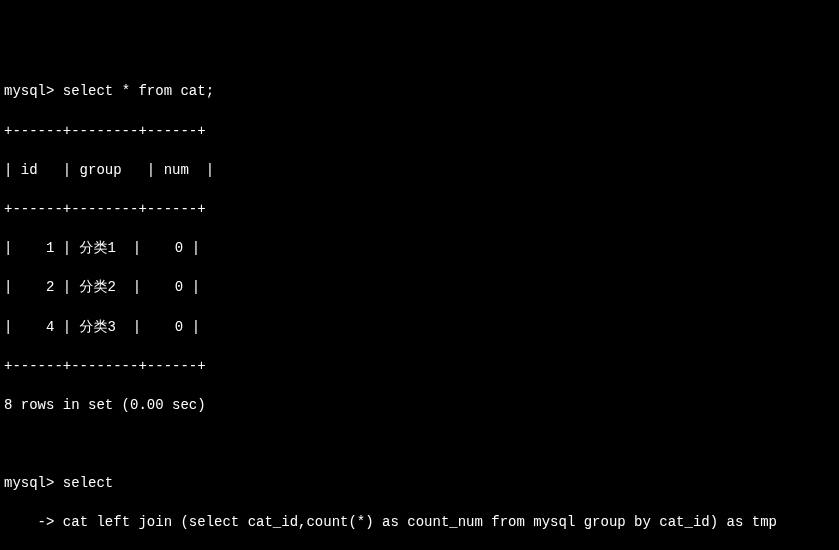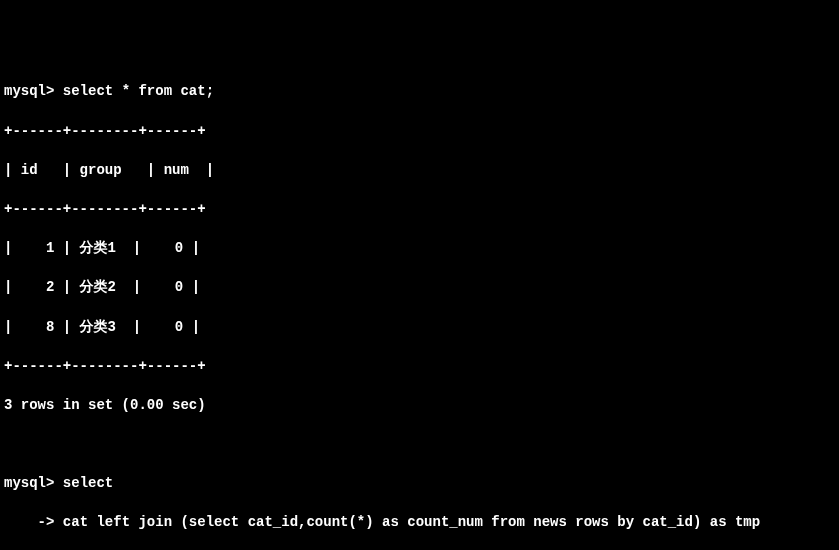--- a/index.html
+++ b/index.html
@@ -14,40 +14,39 @@
       font-size: 14px;
       line-height: 1.4;
       padding: 4px;
       width: 839px;
       height: 550px;
       overflow: hidden;
       white-space: pre;
     }
     .line {
       display: block;
-      font-weight: bold;
     }
   </style>
 </head>
 <body>
 
 
 
 <span class="line"><span>mysql&gt;</span><span> select * from cat;</span></span>
 <span class="line">+------+--------+------+</span>
 <span class="line">| id   | group   | num  |</span>
 <span class="line">+------+--------+------+</span>
 <span class="line">|    1 | 分类1  |    0 |</span>
 <span class="line">|    2 | 分类2  |    0 |</span>
-<span class="line">|    8 | 分类3  |    0 |</span>
+<span class="line">|    4 | 分类3  |    0 |</span>
 <span class="line">+------+--------+------+</span>
-<span class="line">3 rows in set (0.00 sec)</span>
+<span class="line">8 rows in set (0.00 sec)</span>
 <span class="line"> </span>
 <span class="line"><span>mysql&gt;</span><span> select</span></span>
-<span class="line"><span>    -&gt;</span><span> cat left join (select cat_id,count(*) as count_num from news rows by cat_id) as tmp</span></span>
+<span class="line"><span>    -&gt;</span><span> cat left join (select cat_id,count(*) as count_num from mysql group by cat_id) as tmp</span></span>
 
 
 
 
 
 
 
 
 
 

